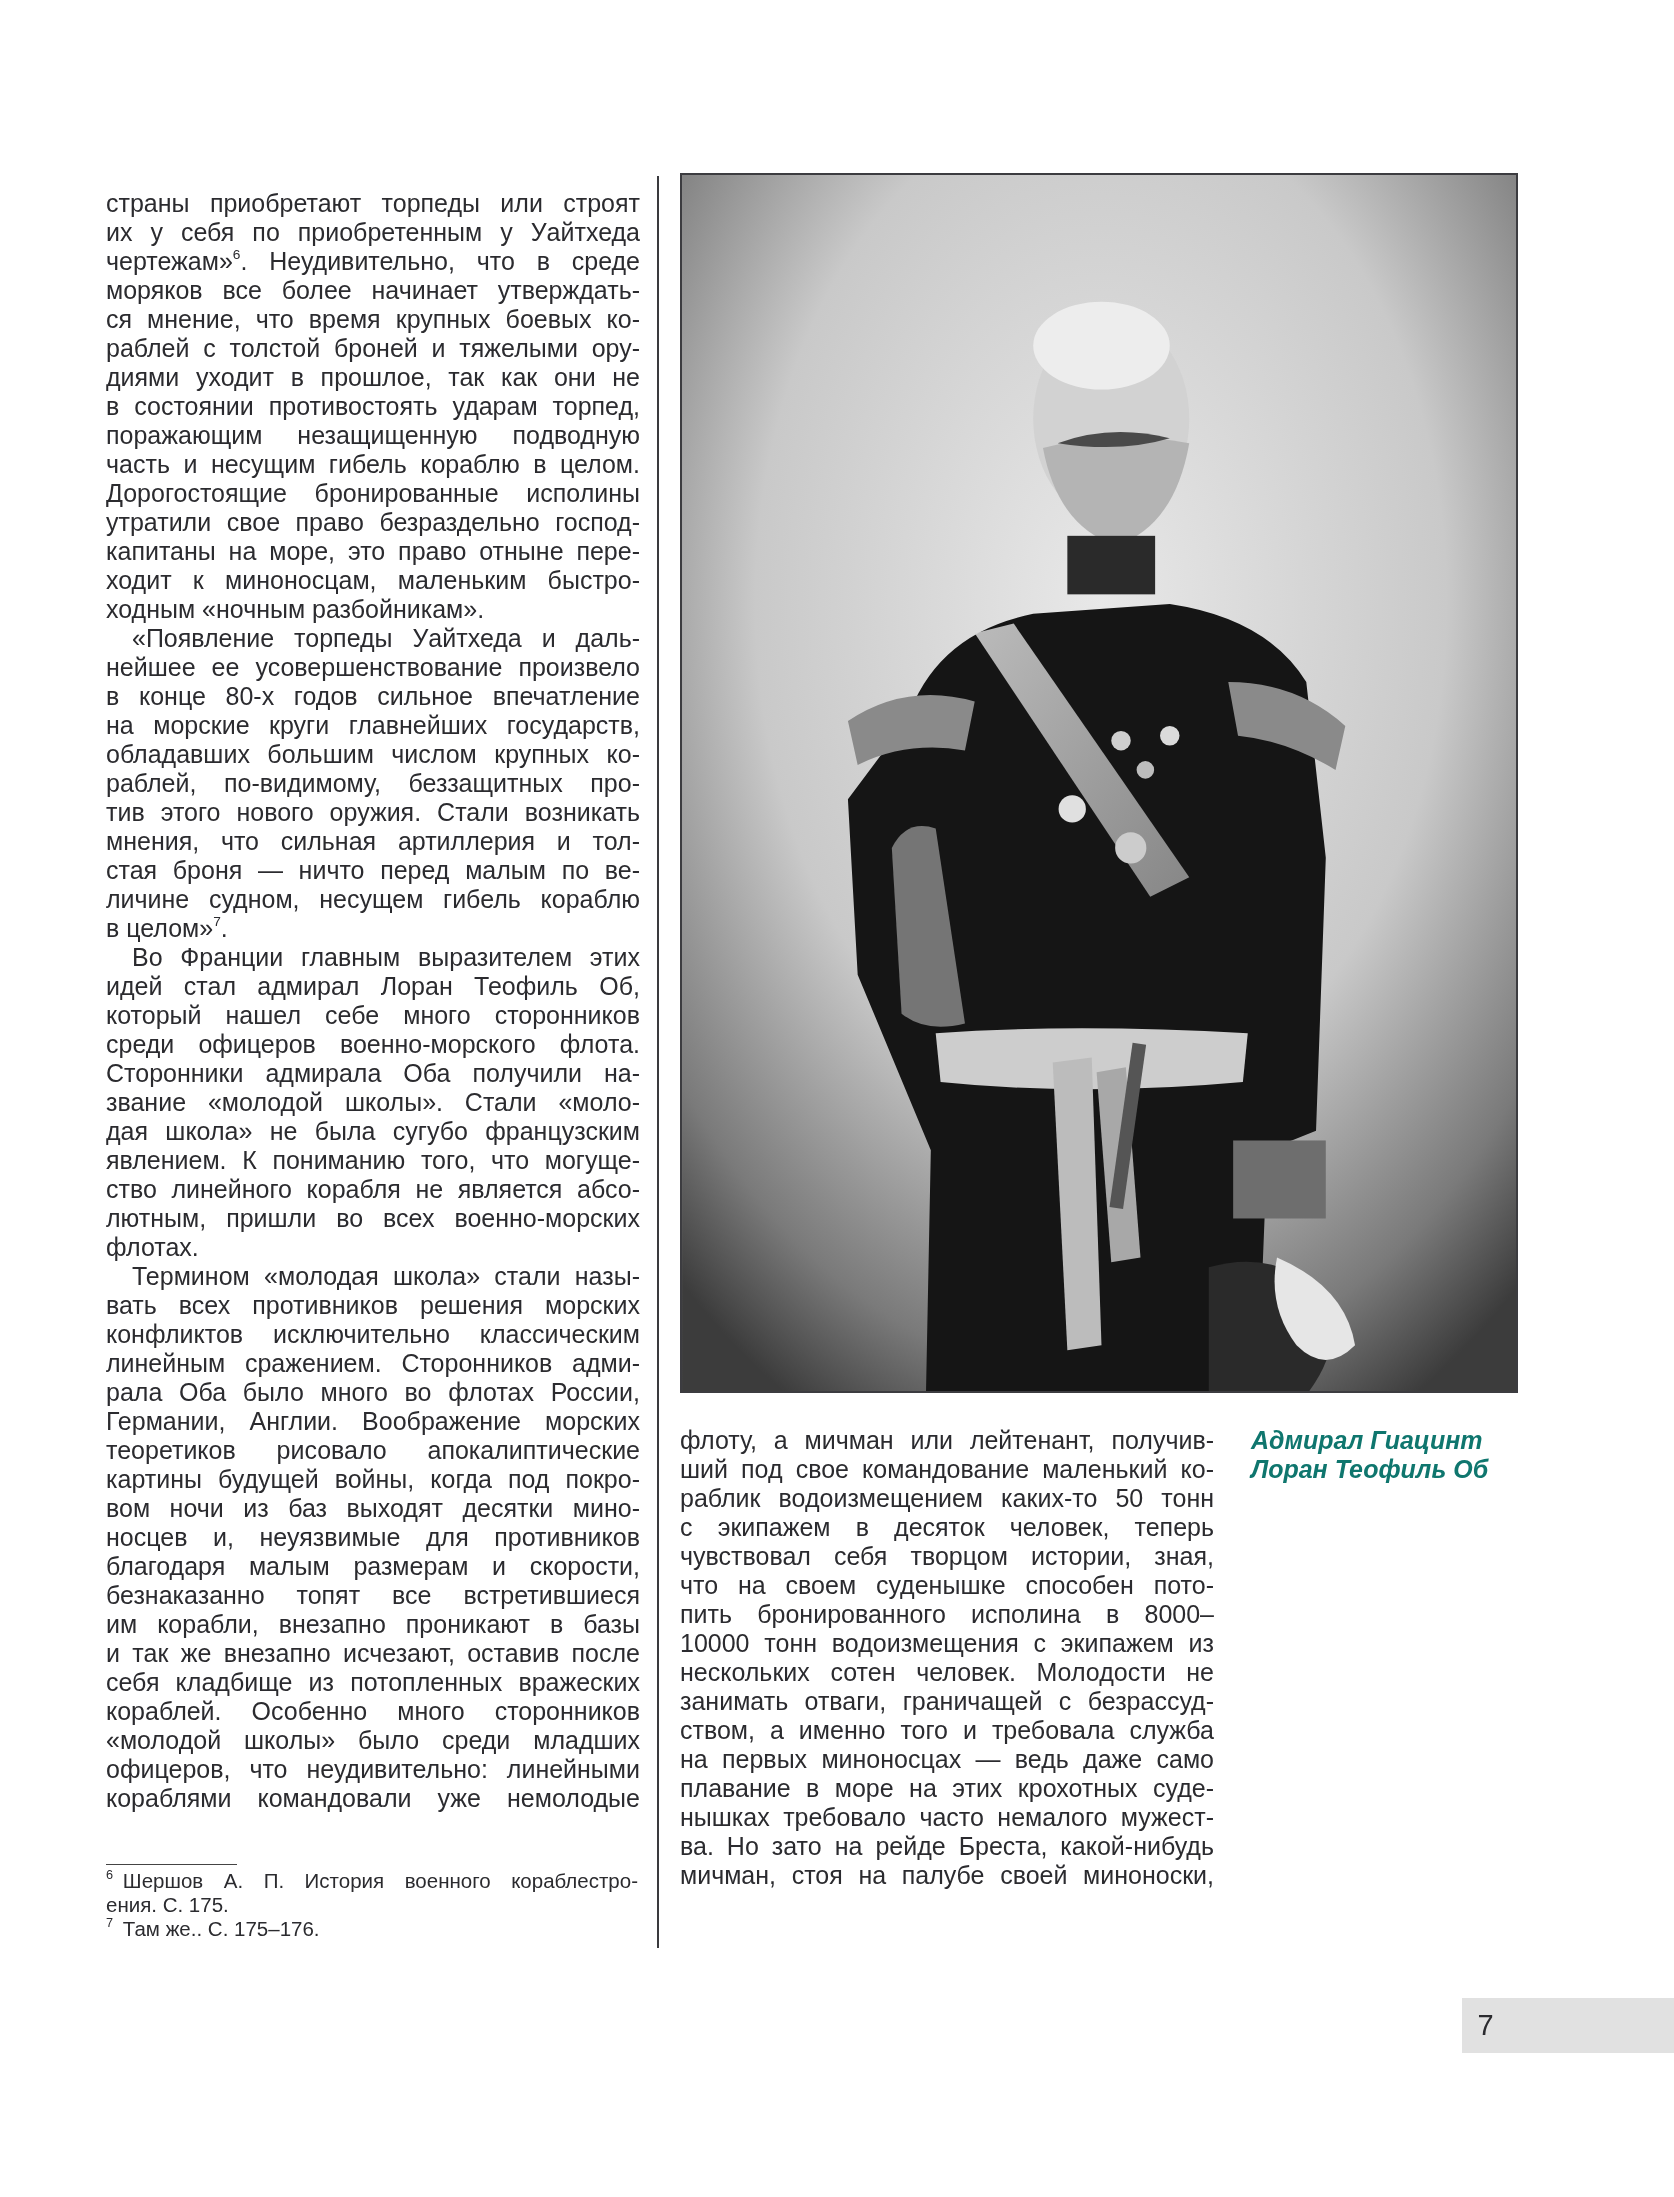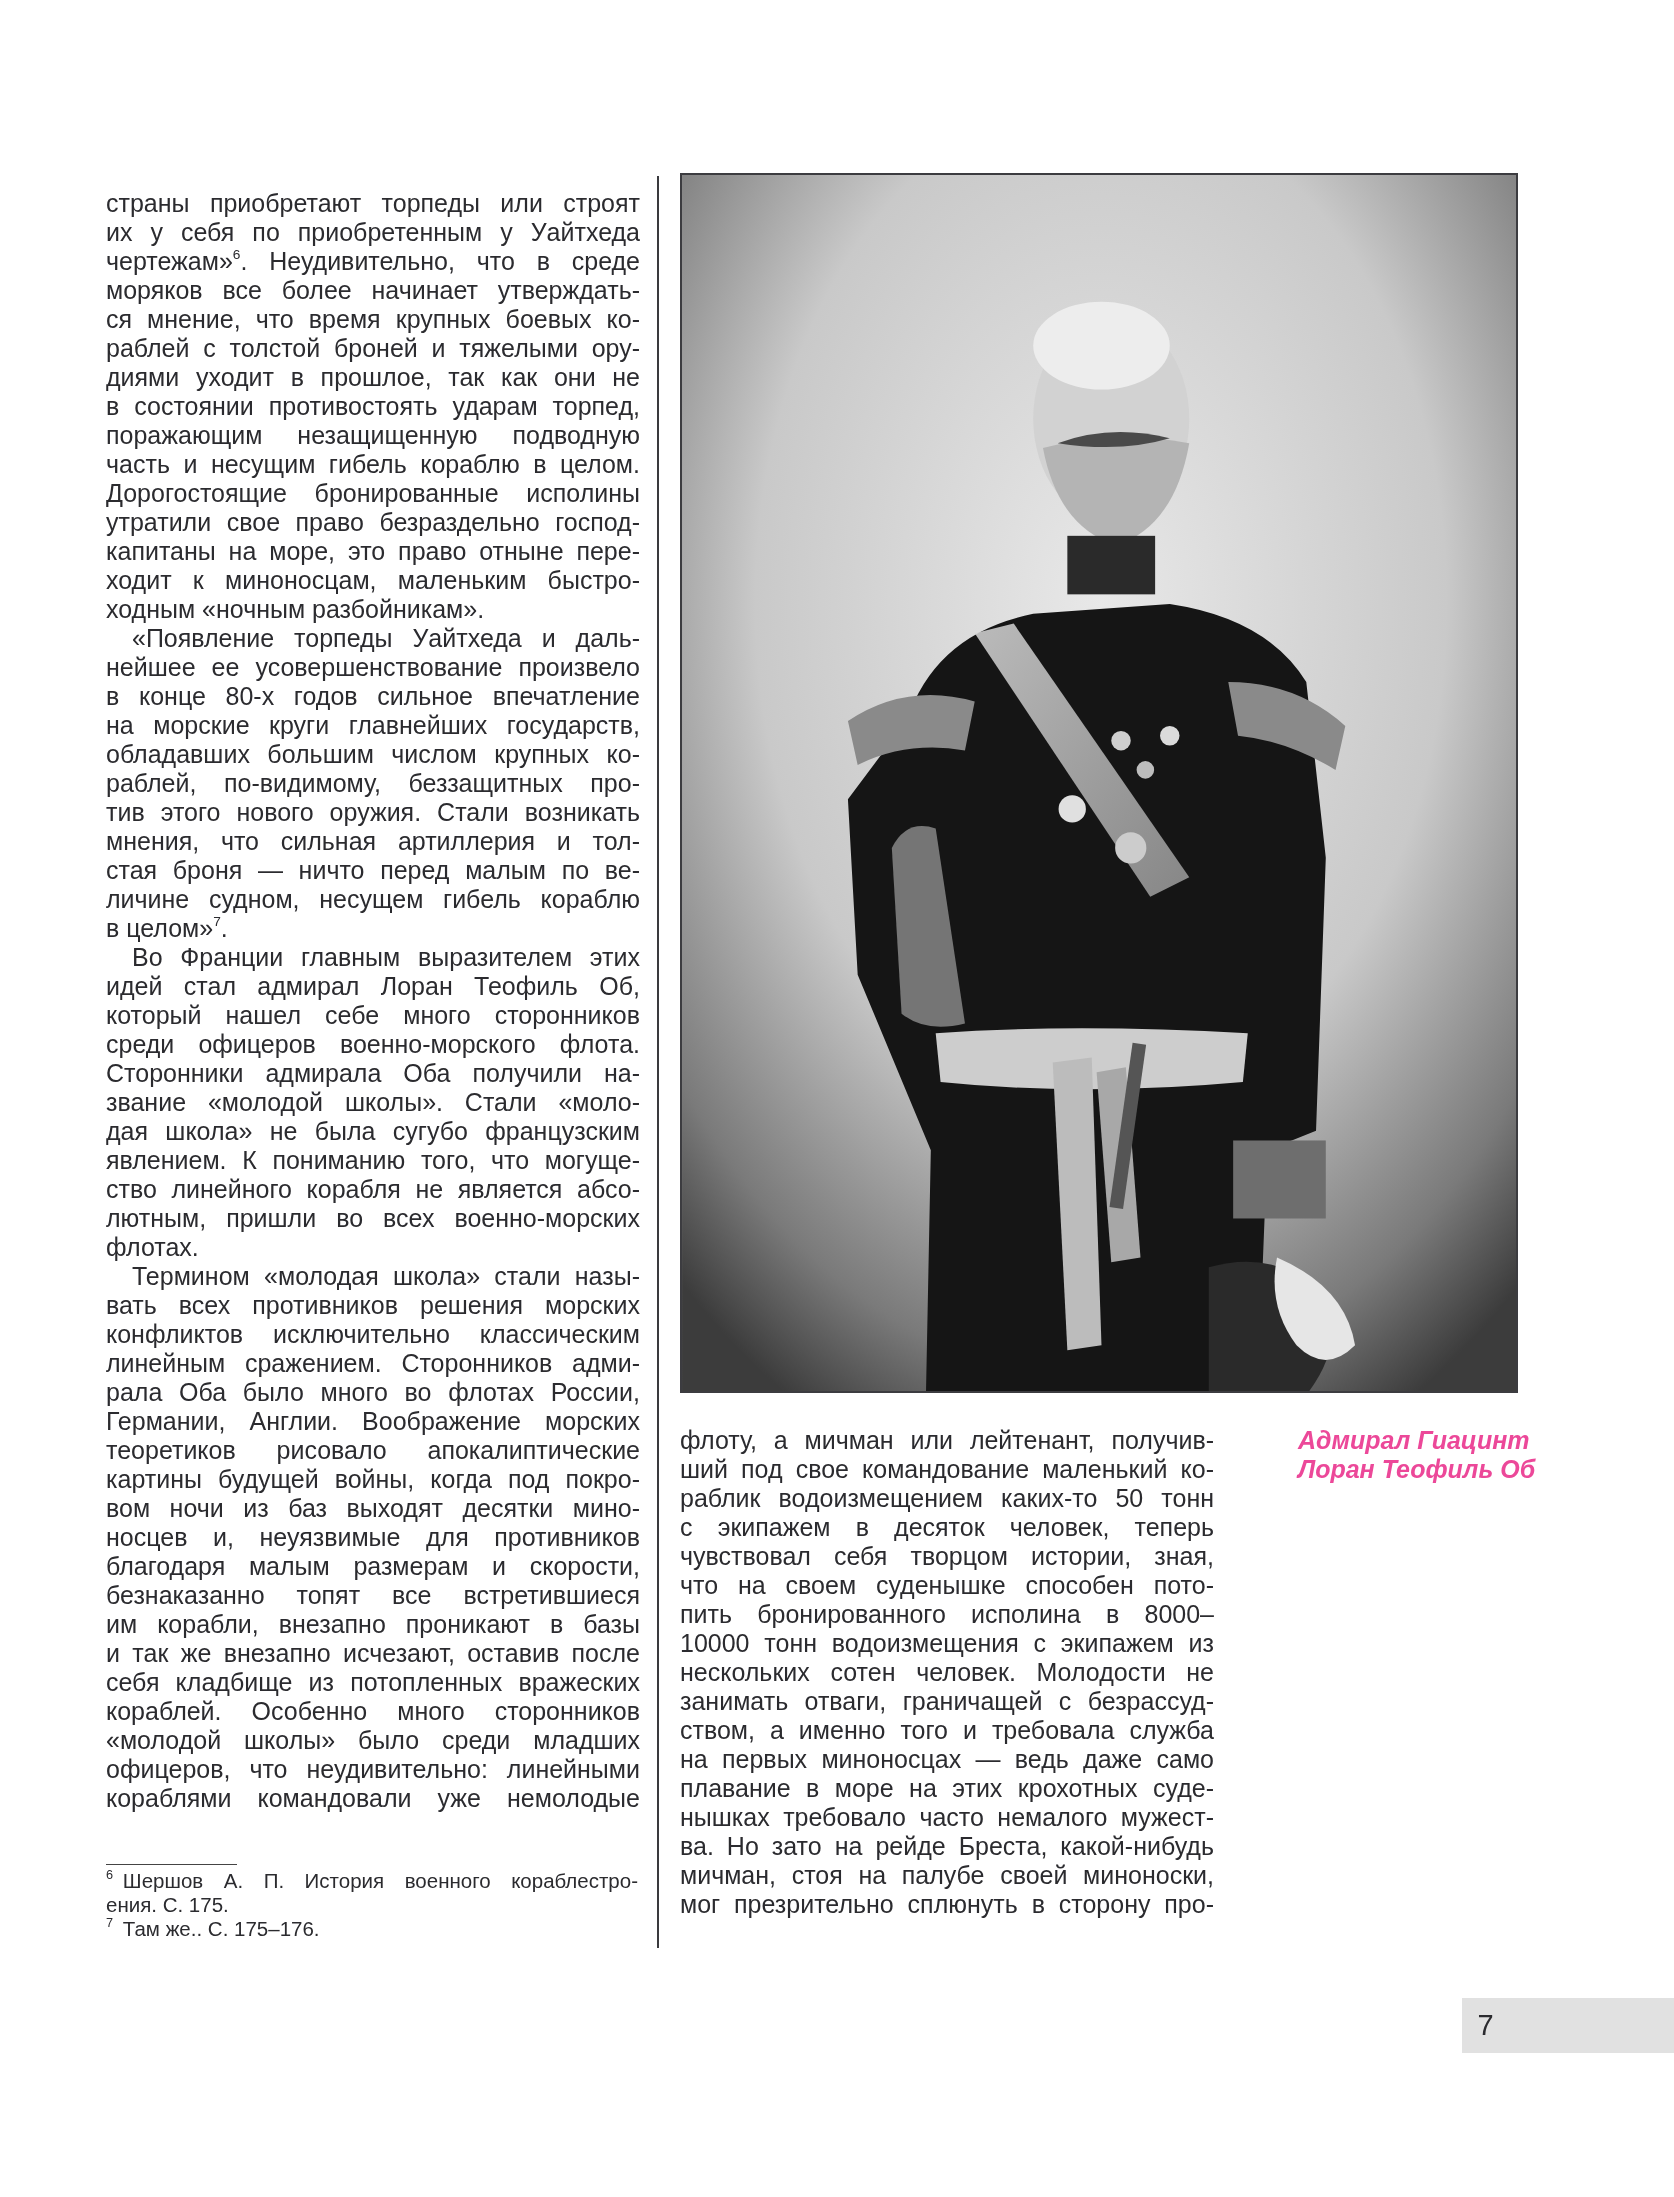--- a/index.html
+++ b/index.html
@@ -10,22 +10,22 @@
   .line { display:block; text-align:justify; text-align-last:justify; white-space:nowrap; }
   .line.last { text-align-last:left; }
   sup { font-size:13.7px; line-height:0; vertical-align:super; position:relative; top:-2px; }
   #left-col { left:106px; top:156px;margin-top:33px; }
   #right-col { left:680px; top:1426px; }
   #divider { position:absolute; left:657px; top:176px; width:2px; height:1772px; background:#3a3a3e; }
   #photo { position:absolute; left:680px; top:173px; width:838px; height:1220px;
            border:2px solid #3c3c40; box-sizing:border-box; overflow:hidden;
            background:radial-gradient(ellipse at 50% 35%, #e6e6e6 0%, #cfcfcf 45%, #8e8e8e 80%, #4a4a4a 100%); }
   #photo svg { position:absolute; left:0; top:0; }
-  #caption { position:absolute; left:1298px; top:1426px; font-size:25px; line-height:29px;
-             font-weight:bold; font-style:italic; color:#ec4899; }
+  #caption { position:absolute; left:1251px; top:1426px; font-size:25px; line-height:29px;
+             font-weight:bold; font-style:italic; color:#0f766e; }
   #footnote-rule { position:absolute; left:106px; top:1864px; width:131px; height:1px; background:#444; }
   #footnotes { position:absolute; left:106px; top:1869px; width:532px; font-size:20.5px; line-height:24px; }
   #footnotes .fn { display:block; }
   #footnotes .fn sup { font-size:12.7px; top:-1px; margin-right:9.8px; }
   #page-num-box { position:absolute; left:1462px; top:1998px; width:213px; height:55px; background:#e1e1e1; }
   #page-num { position:absolute; left:15.6px; top:11.7px; font-size:29px; line-height:31px; color:#2b2b2f; }
 </style>
 </head>
 <body>
 
@@ -157,21 +157,20 @@
   <span class="line">пить бронированного исполина в 8000–</span>
   <span class="line">10000 тонн водоизмещения с экипажем из</span>
   <span class="line">нескольких сотен человек. Молодости не</span>
   <span class="line">занимать отваги, граничащей с безрассуд-</span>
   <span class="line">ством, а именно того и требовала служба</span>
   <span class="line">на первых миноносцах — ведь даже само</span>
   <span class="line">плавание в море на этих крохотных суде-</span>
   <span class="line">нышках требовало часто немалого мужест-</span>
   <span class="line">ва. Но зато на рейде Бреста, какой-нибудь</span>
   <span class="line">мичман, стоя на палубе своей миноноски,</span>
-  <span class="line">мог презрительно сплюнуть в сторону про-</span>
 </div>
 
 <div id="footnote-rule"></div>
 <div id="footnotes">
   <span class="fn line"><sup>6</sup><span>Шершов А. П. История военного кораблестро-</span></span>
   <span class="fn">ения. С. 175.</span>
   <span class="fn"><sup>7</sup><span>Там же.. С. 175–176.</span></span>
 </div>
 
 <div id="page-num-box">

